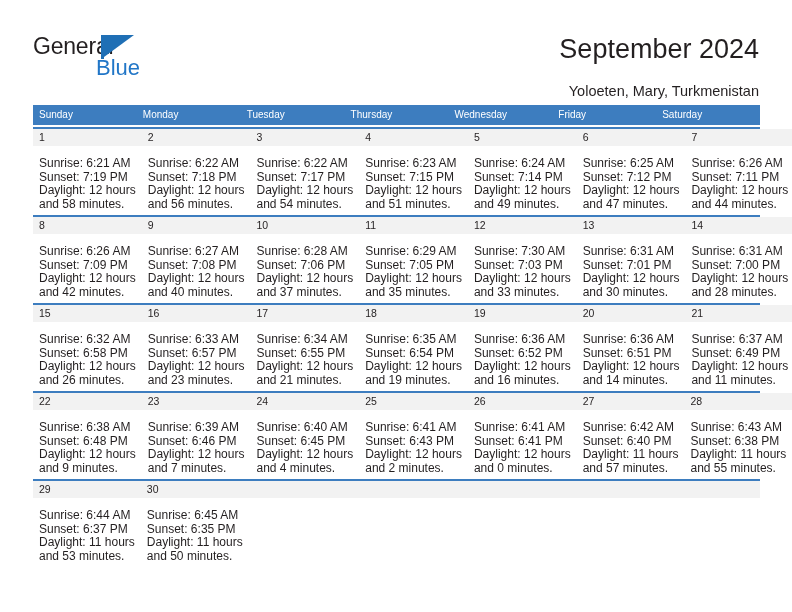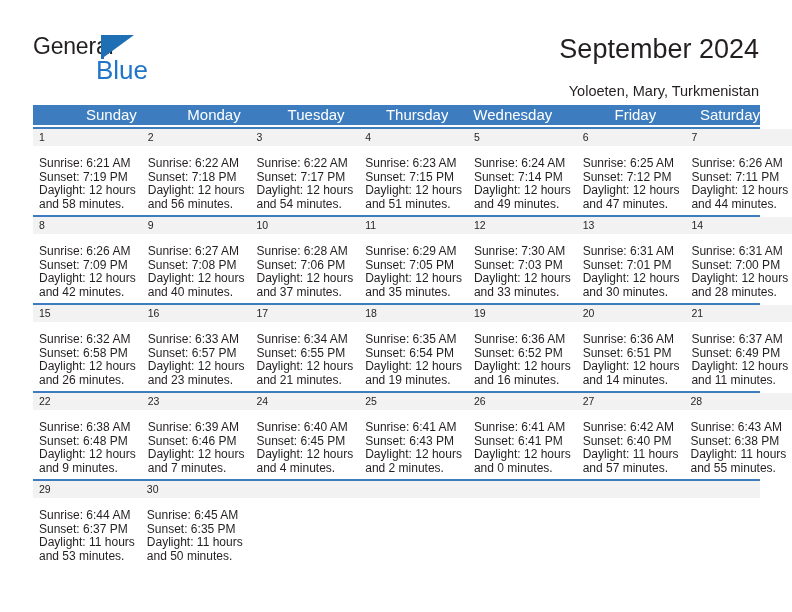--- a/index.html
+++ b/index.html
@@ -62,21 +62,21 @@
     left: 68px;
     top: 2px;
     width: 3px;
     height: 24px;
     background: #1f6fb5;
   }
   .brand-blue {
     position: absolute;
     left: 63px;
     top: 22px;
-    font-size: 26px;
+    font-size: 22px;
     color: #2176c7;
     font-family: "Liberation Sans", sans-serif;
   }
 
   .title-block {
     position: absolute;
     right: 0;
     top: 4px;
     text-align: right;
   }
@@ -105,26 +105,25 @@
   .dow-row {
     display: flex;
     width: 100%;
     background: #3d7dbf;
   }
   .dow-cell {
     flex: 1 1 0;
     box-sizing: border-box;
     height: 20px;
     line-height: 20px;
-    padding-left: 0;
+    padding-left: 6px;
     color: #ffffff;
-    font-size: 15px;
+    font-size: 10px;
     overflow: hidden;
     white-space: nowrap;
-    text-align: right;
   }
 
   .week-row {
     display: flex;
     width: 100%;
     border-top: 2px solid #3d7dbf;
     margin-top: 3px;
   }
   .week-row.first { margin-top: 2px; }
 

